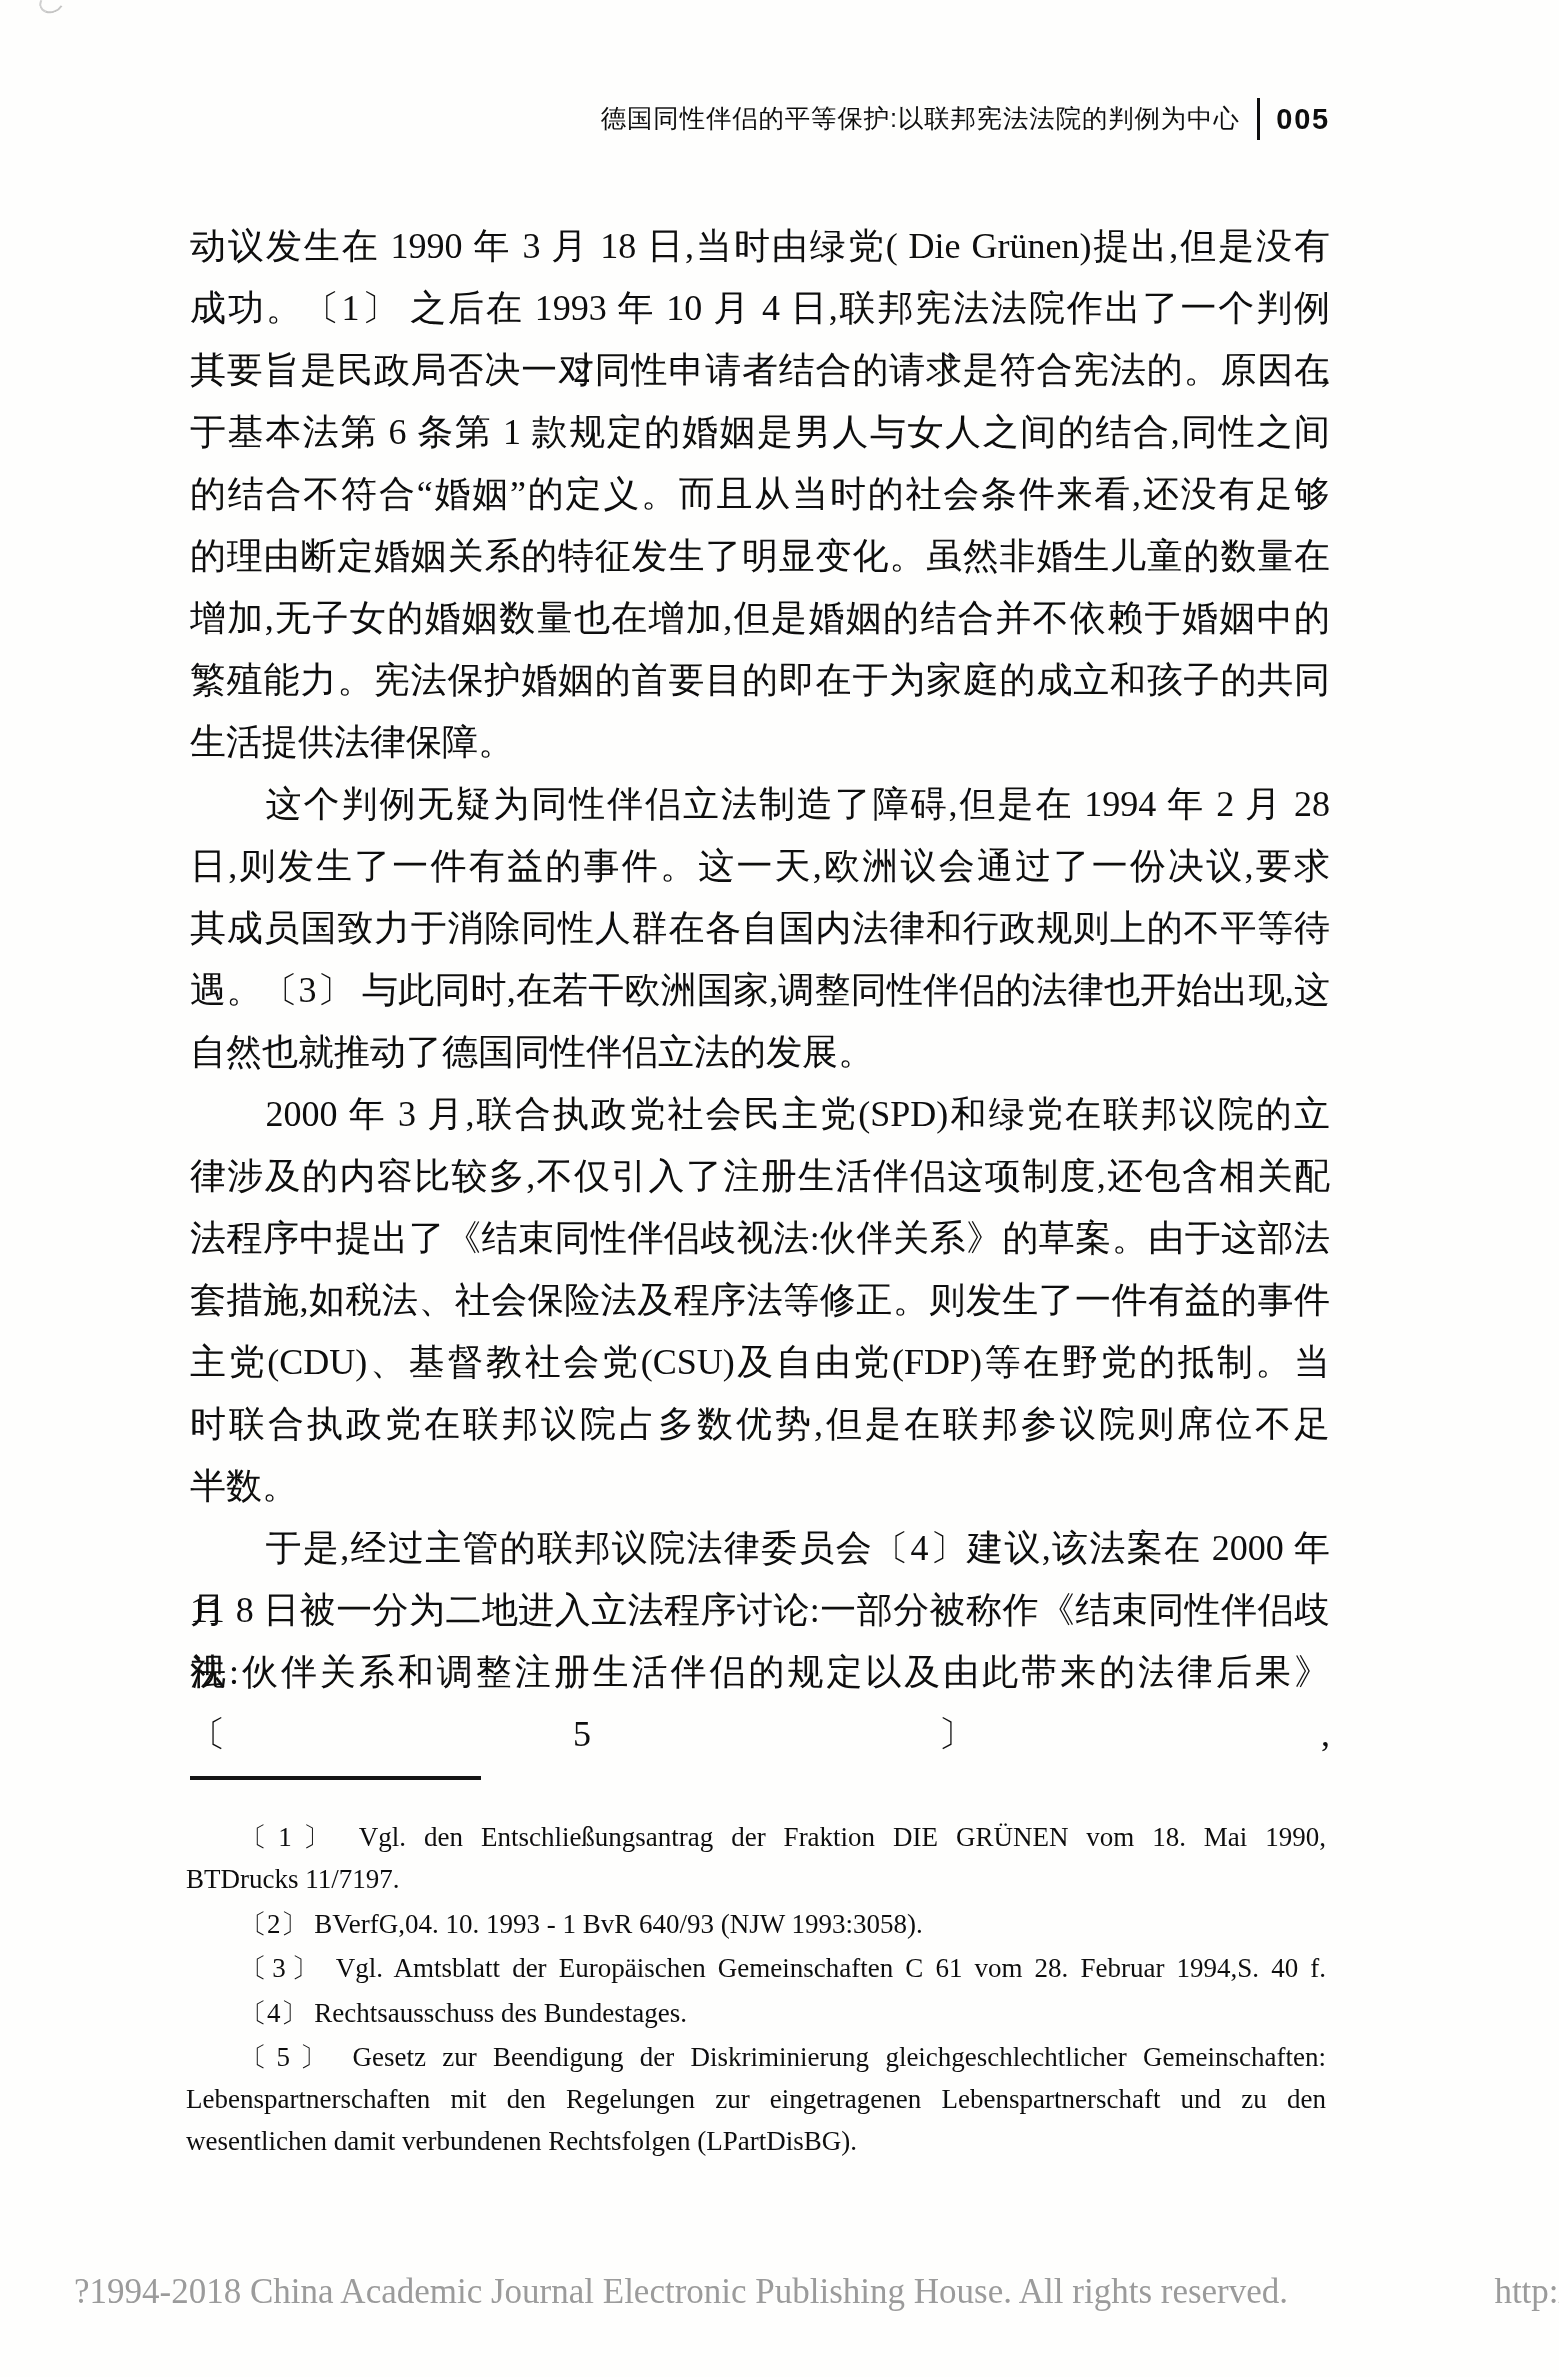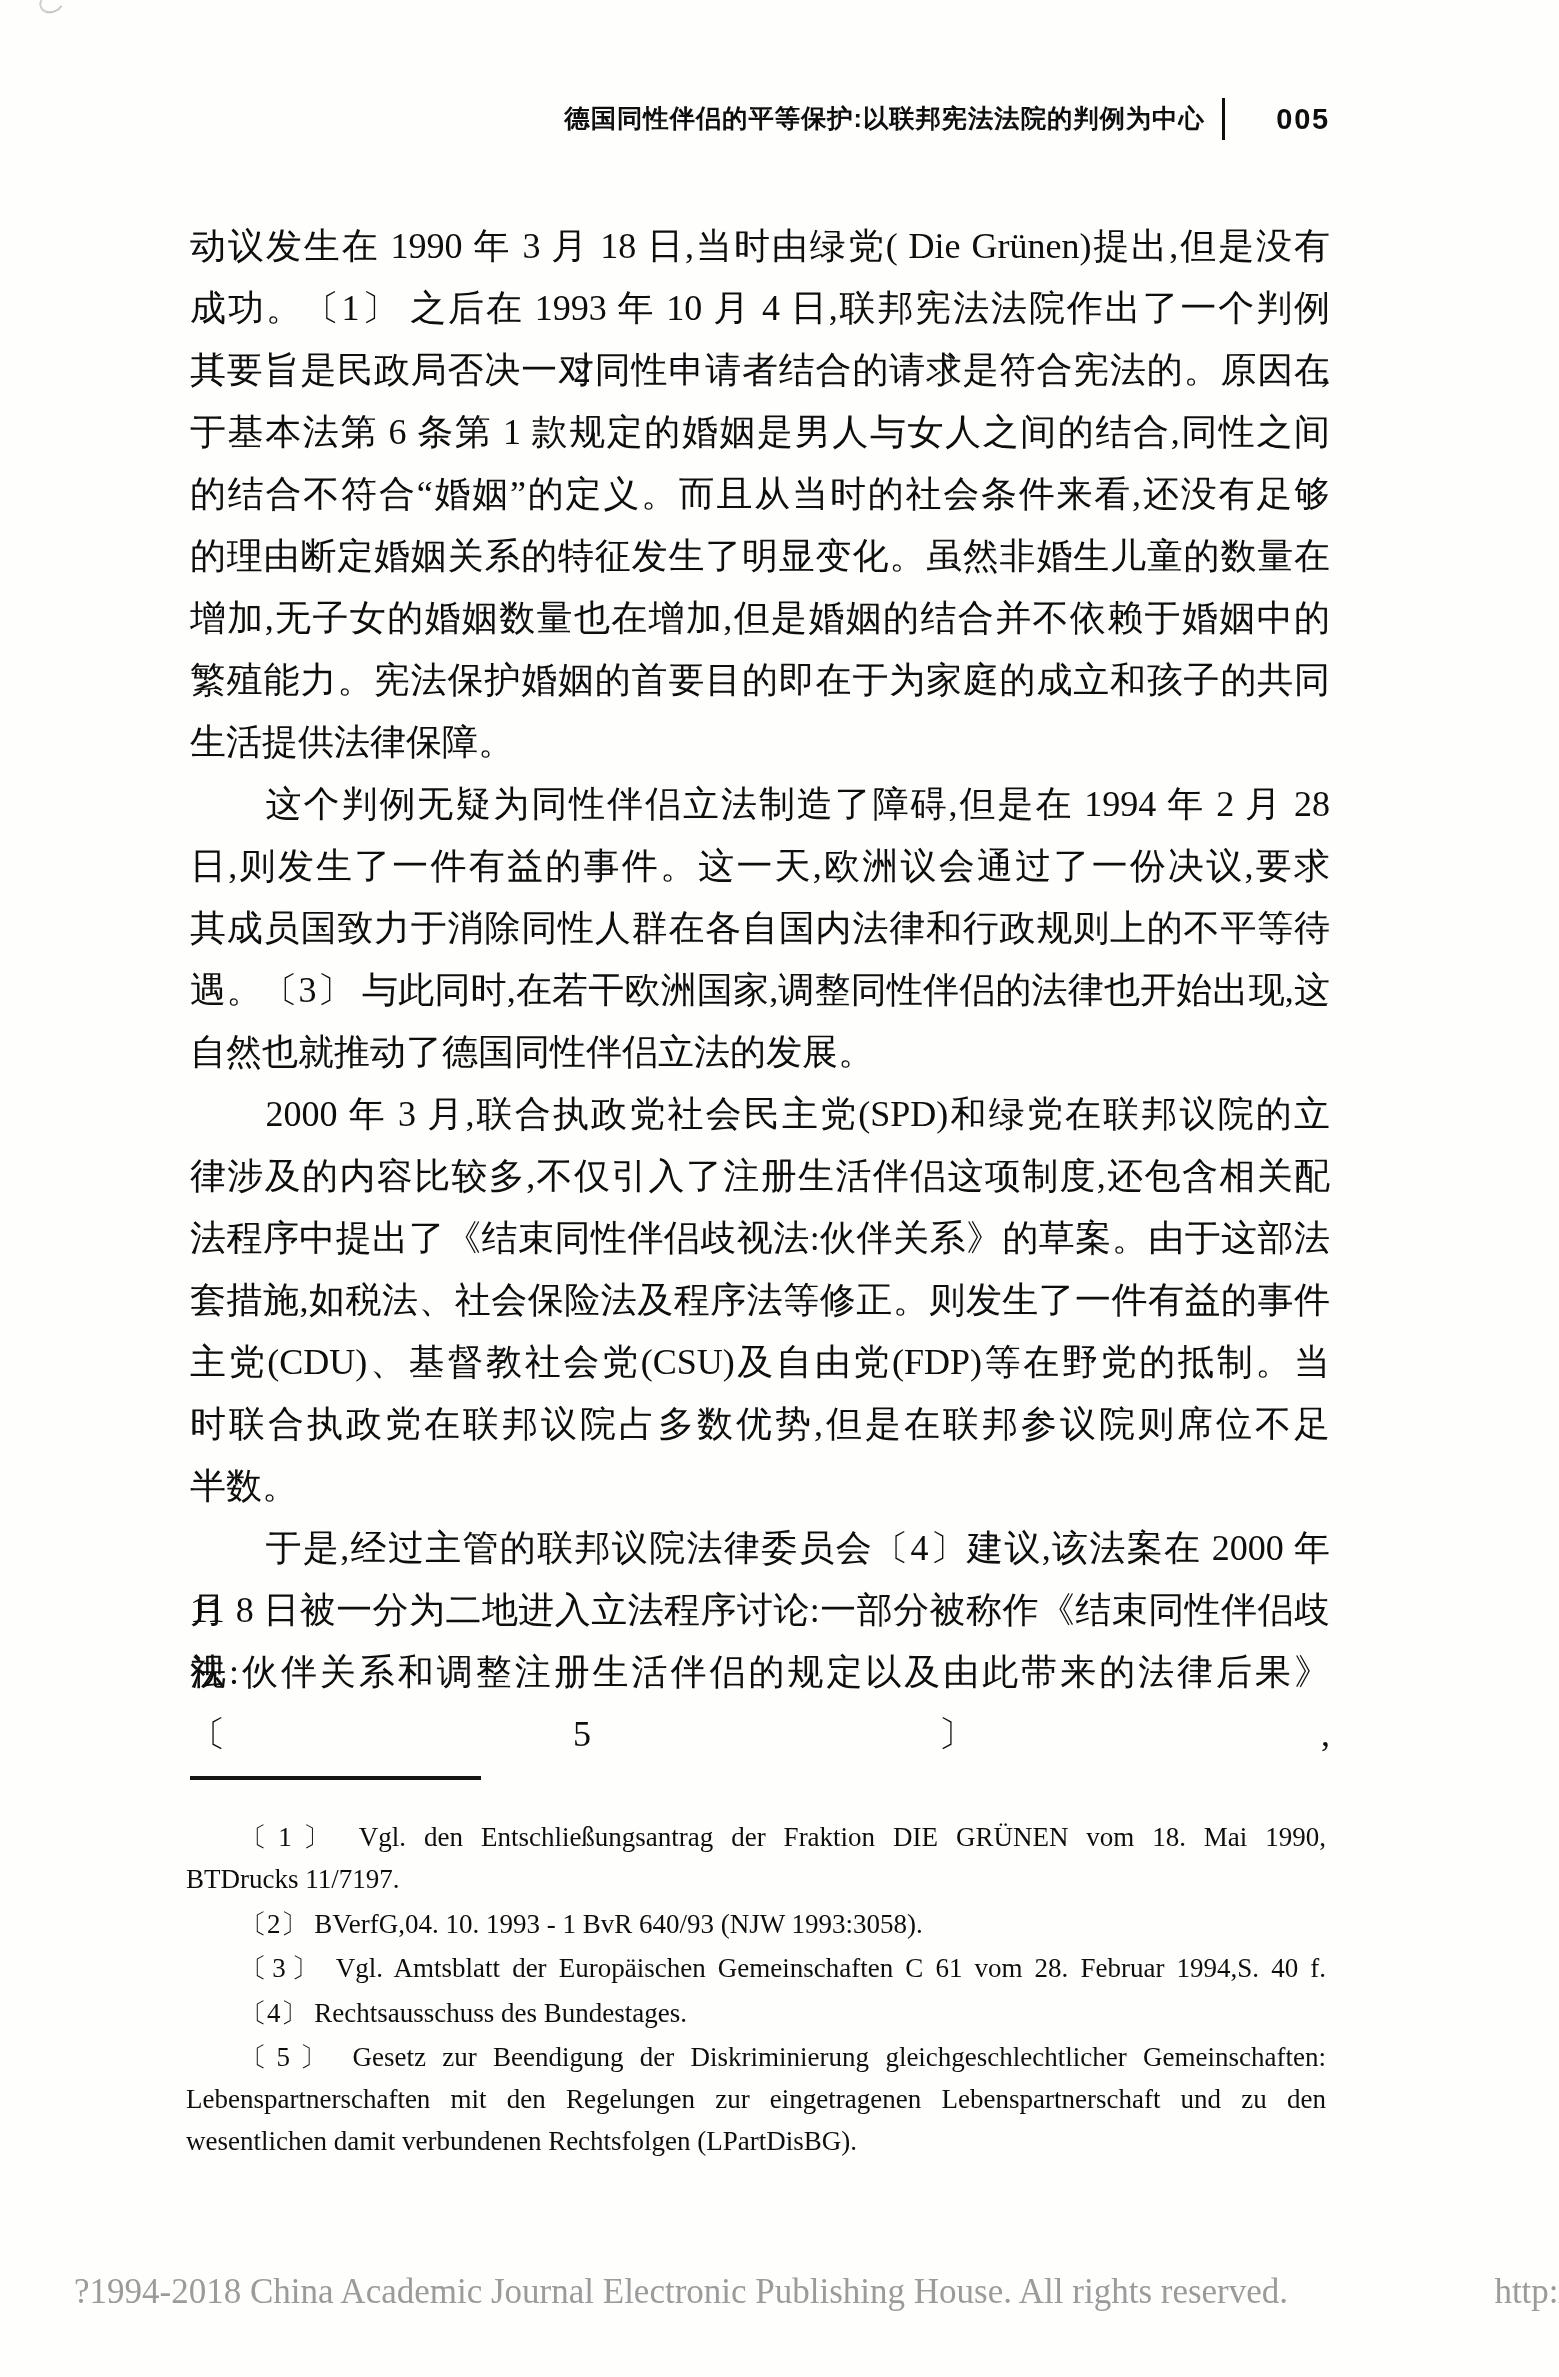--- a/index.html
+++ b/index.html
@@ -28,37 +28,36 @@
   .header {
     position: absolute;
     left: 190px; top: 98px;
     width: 1140px;
     text-align: right;
     font-family: "Liberation Sans", "DejaVu Sans", sans-serif;
     white-space: nowrap;
   }
   .htitle {
     font-size: 25.4px;
-    font-weight: bold;
+    font-weight: normal;
     letter-spacing: 0.9px;
     vertical-align: middle;
   }
   .hbar {
     display: inline-block;
     width: 0; height: 42px;
     border-left: 3.5px solid #0e0e0e;
     margin: 0 16px 0 17.5px;
     vertical-align: middle;
   }
   .hnum {
     font-size: 29px;
     font-weight: bold;
     letter-spacing: 1.8px;
     vertical-align: middle;
-    margin-left: 35px;
   }
   .body-text {
     position: absolute;
     left: 190px; top: 215px;
     width: 1140px;
   }
   .bline {
     font-size: 36px;
     line-height: 62px;
     height: 62px;

